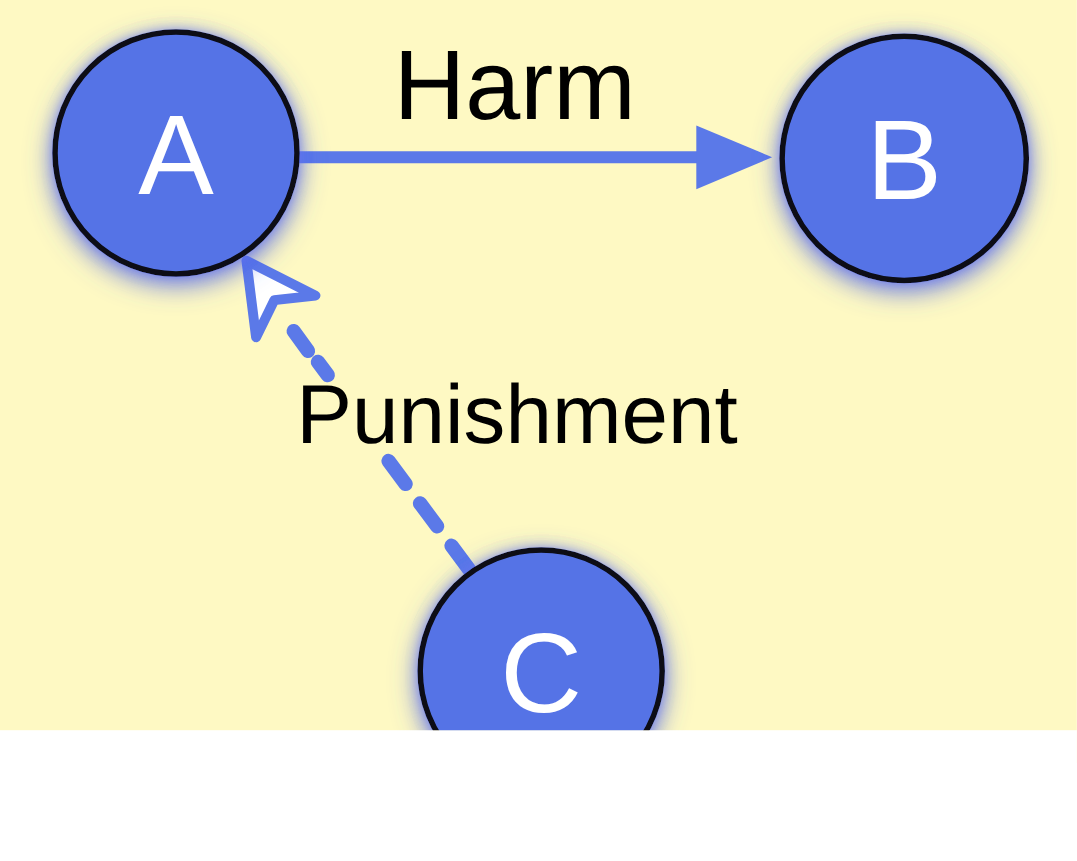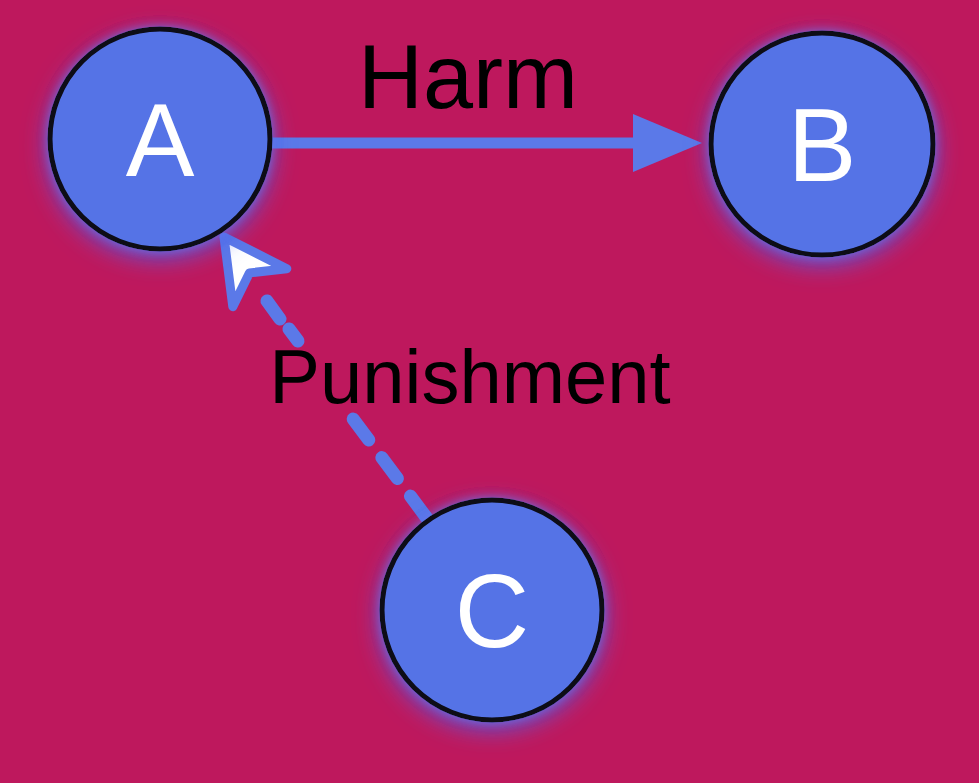--- a/index.html
+++ b/index.html
@@ -3,22 +3,22 @@
 <meta charset="utf-8">
 <style>
   html, body {
     margin: 0;
     padding: 0;
     background: #ffffff;
   }
   .stage {
     position: relative;
     width: 979px;
-    height: 783px;
-    background: #be185d;
+    height: 664px;
+    background: #fef9c3;
     overflow: hidden;
     font-family: "Liberation Sans", sans-serif;
   }
   svg { display: block; }
   .node-circle {
     fill: #5573e6;
     stroke: #0b0b15;
     stroke-width: 5;
   }
   .node-label {

